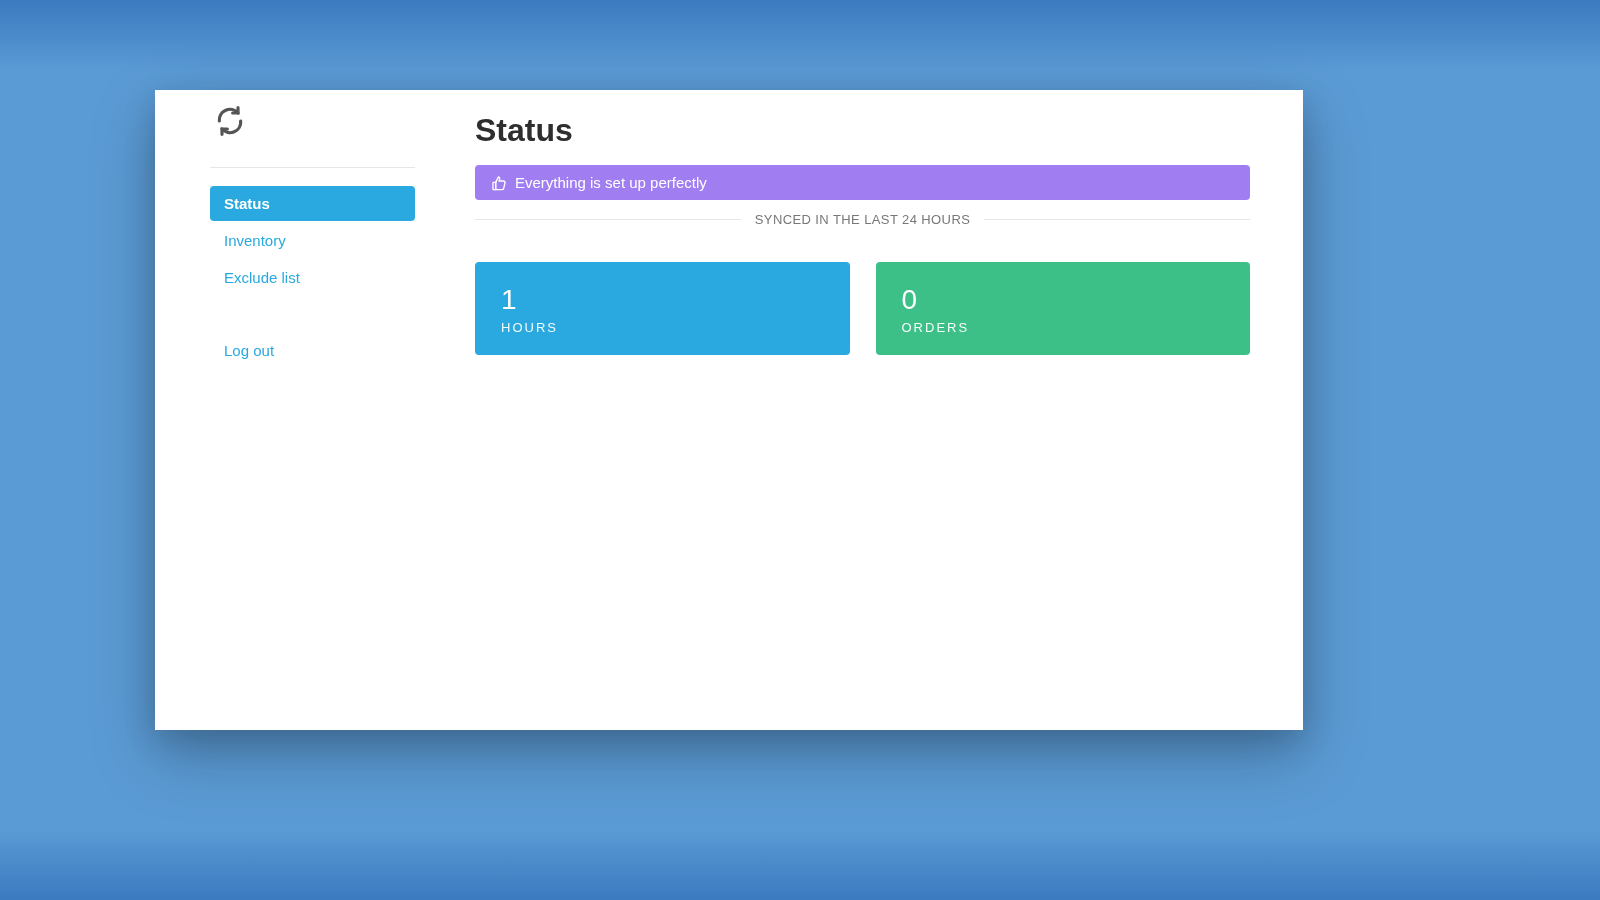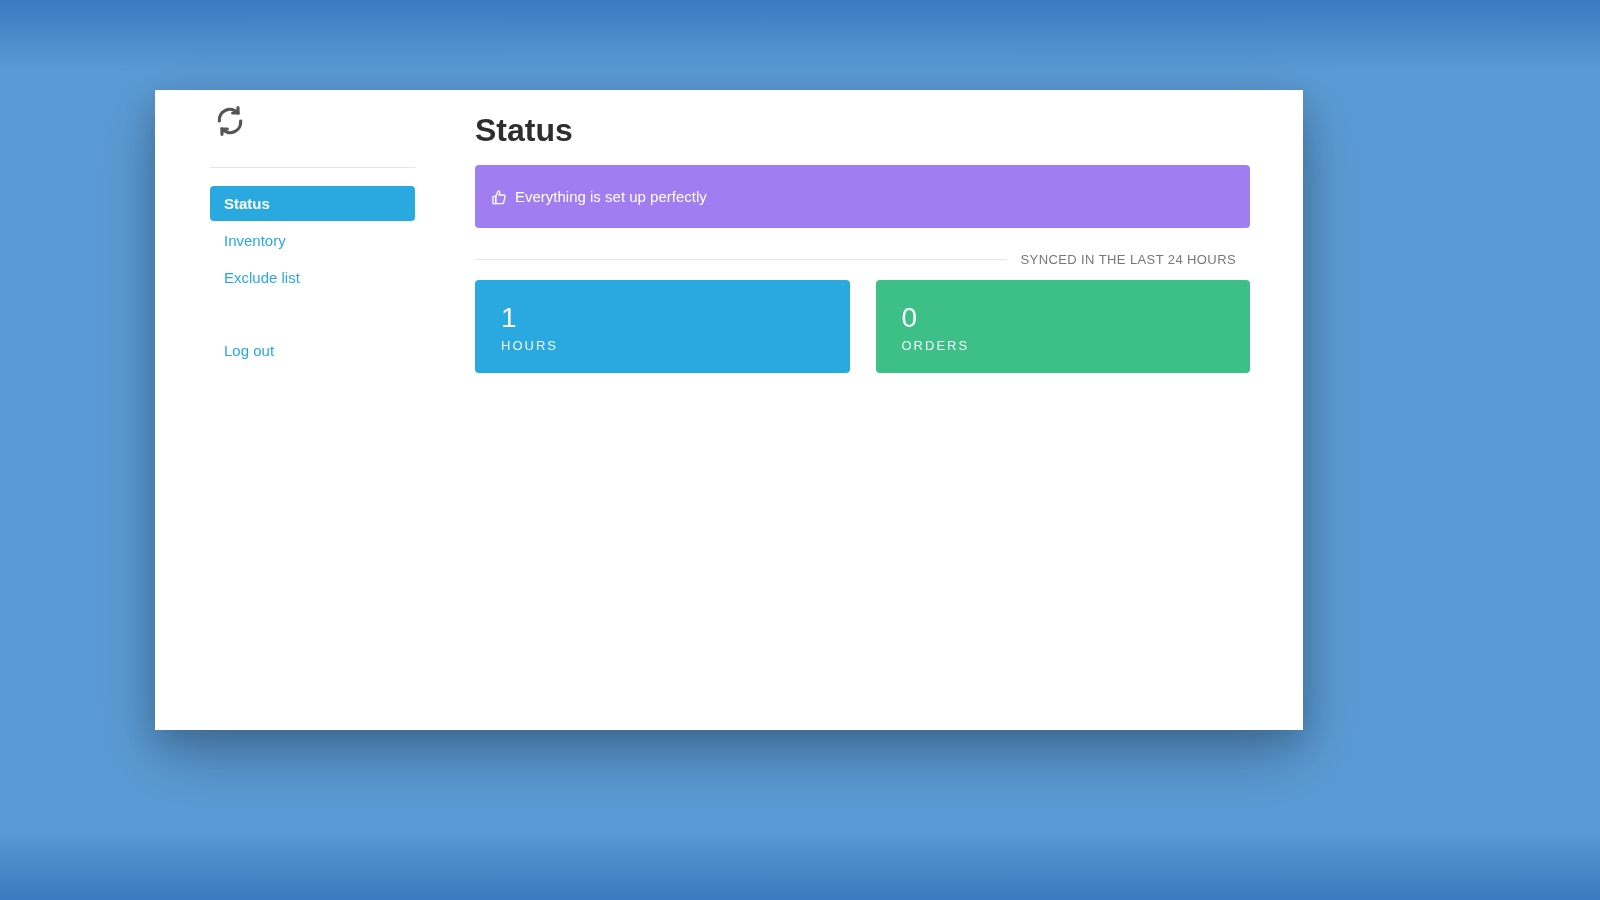--- a/index.html
+++ b/index.html
@@ -58,32 +58,32 @@
   .page-title {
     font-size: 32px;
     font-weight: 700;
     color: #2e2e2e;
     margin-bottom: 16px;
   }
   .alert {
     background: #a07df1;
     color: #ffffff;
     border-radius: 4px;
-    padding: 23px 16px;
+    padding: 9px 16px;
     font-size: 15px;
     display: flex;
     align-items: center;
     gap: 8px;
-    margin-bottom: 22px;
+    margin-bottom: 10px;
     font-weight: 300;
   }
   .section-divider {
     position: relative;
-    text-align: right;
-    margin-bottom: 12px;
+    text-align: center;
+    margin-bottom: 34px;
   }
   .section-divider::before {
     content: "";
     position: absolute;
     left: 0; right: 0; top: 50%;
     border-top: 1px solid #e6e6e6;
     z-index: 0;
   }
   .section-divider span {
     position: relative;

